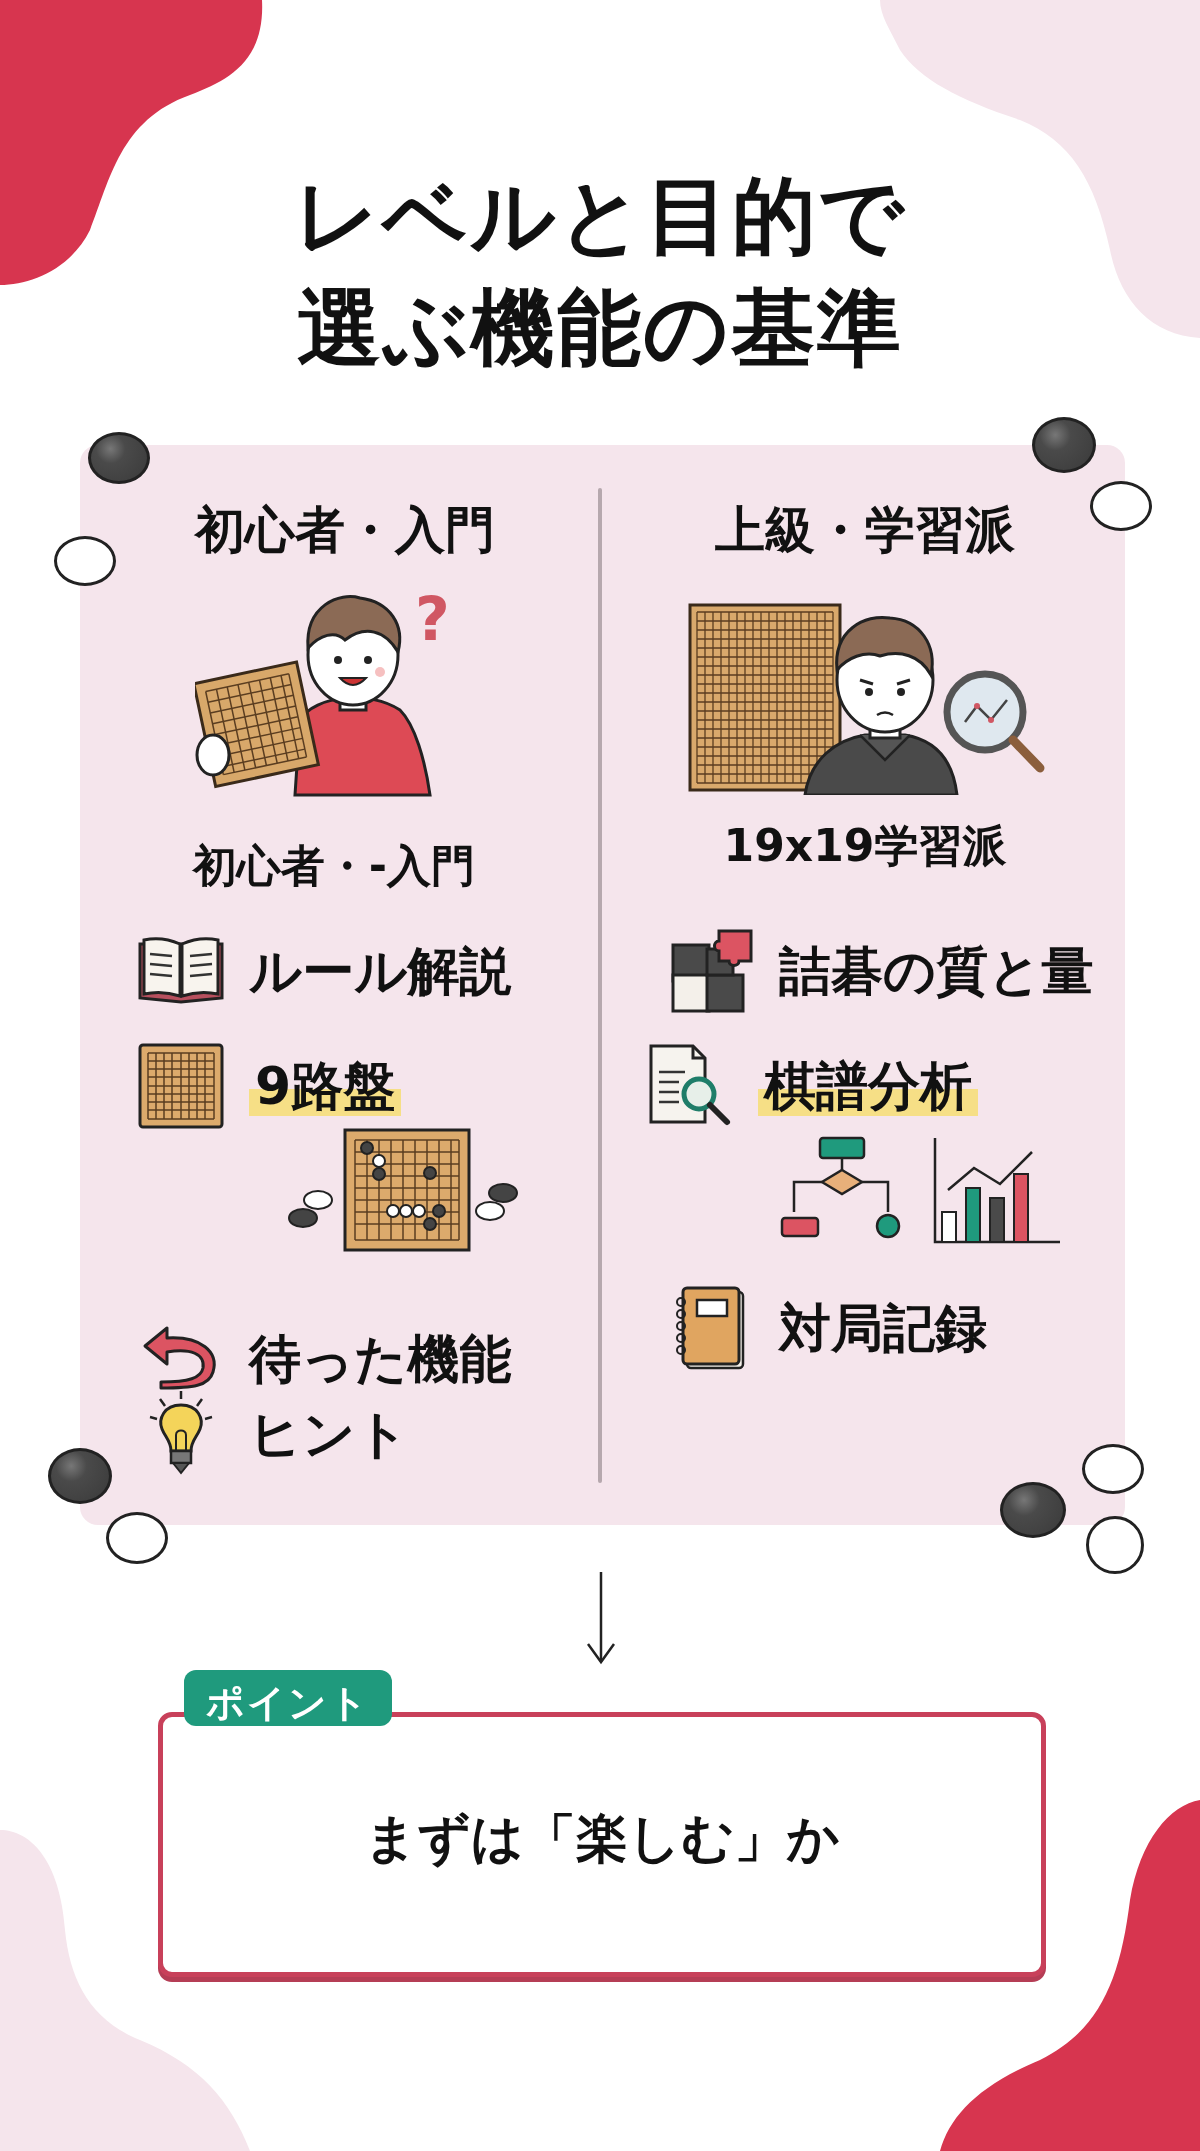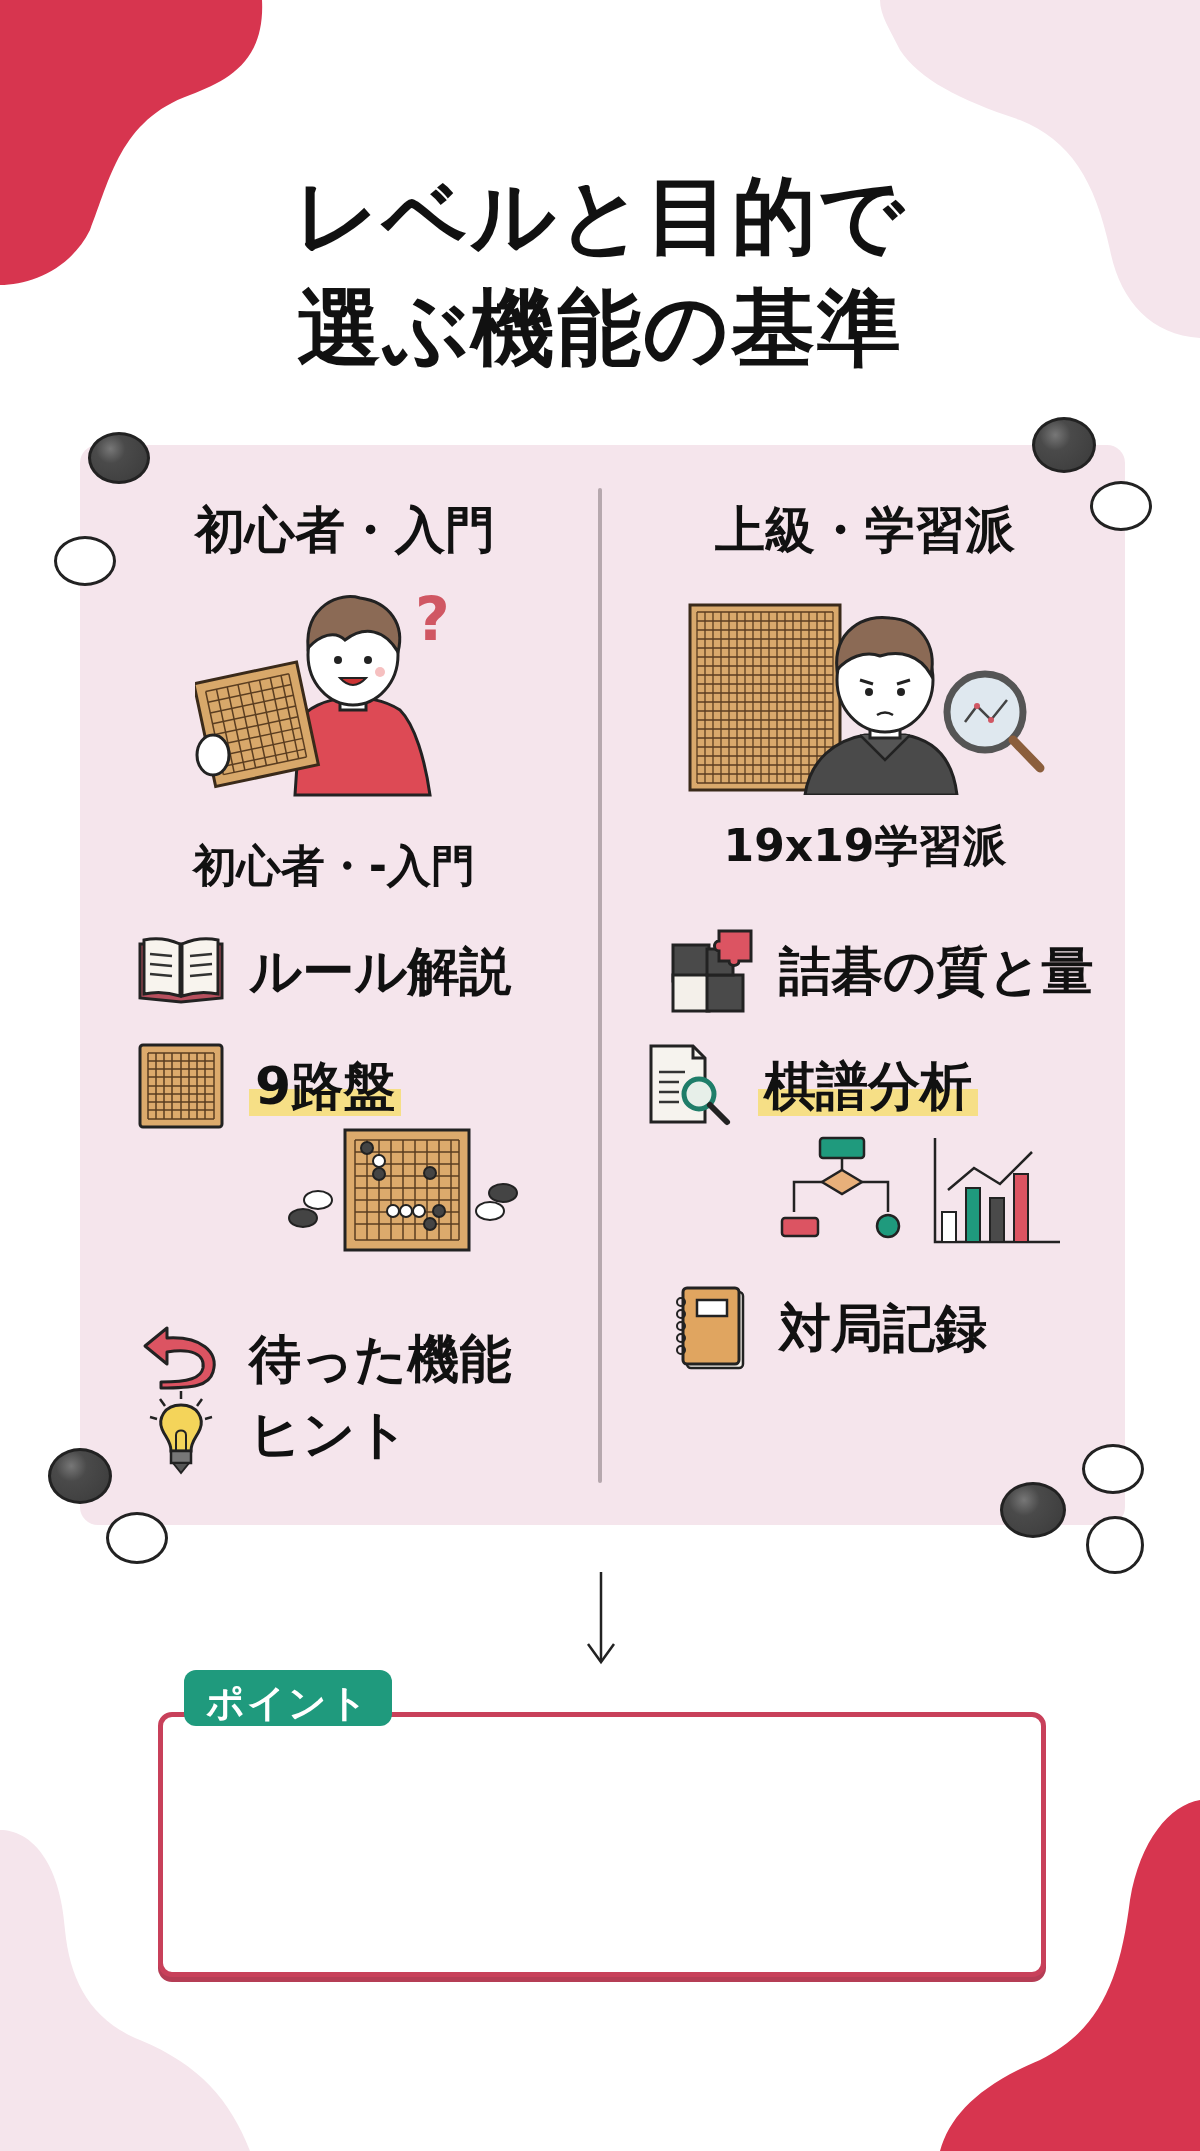--- a/index.html
+++ b/index.html
@@ -386,13 +386,14 @@
 </div>
 
 <svg class="arrow-down" width="30" height="96" viewBox="0 0 30 96">
   <line x1="15" y1="2" x2="15" y2="92" stroke="#222" stroke-width="2.5"></line>
   <polyline points="2,74 15,92 28,74" fill="none" stroke="#222" stroke-width="2.5"></polyline>
 </svg>
 
 <div class="point-box"></div>
 <div class="point-badge">ポイント</div>
 <div class="point-text">
+  <span class="line">まずは「楽しむ」か</span>
 </div>
 
 </body></html>

